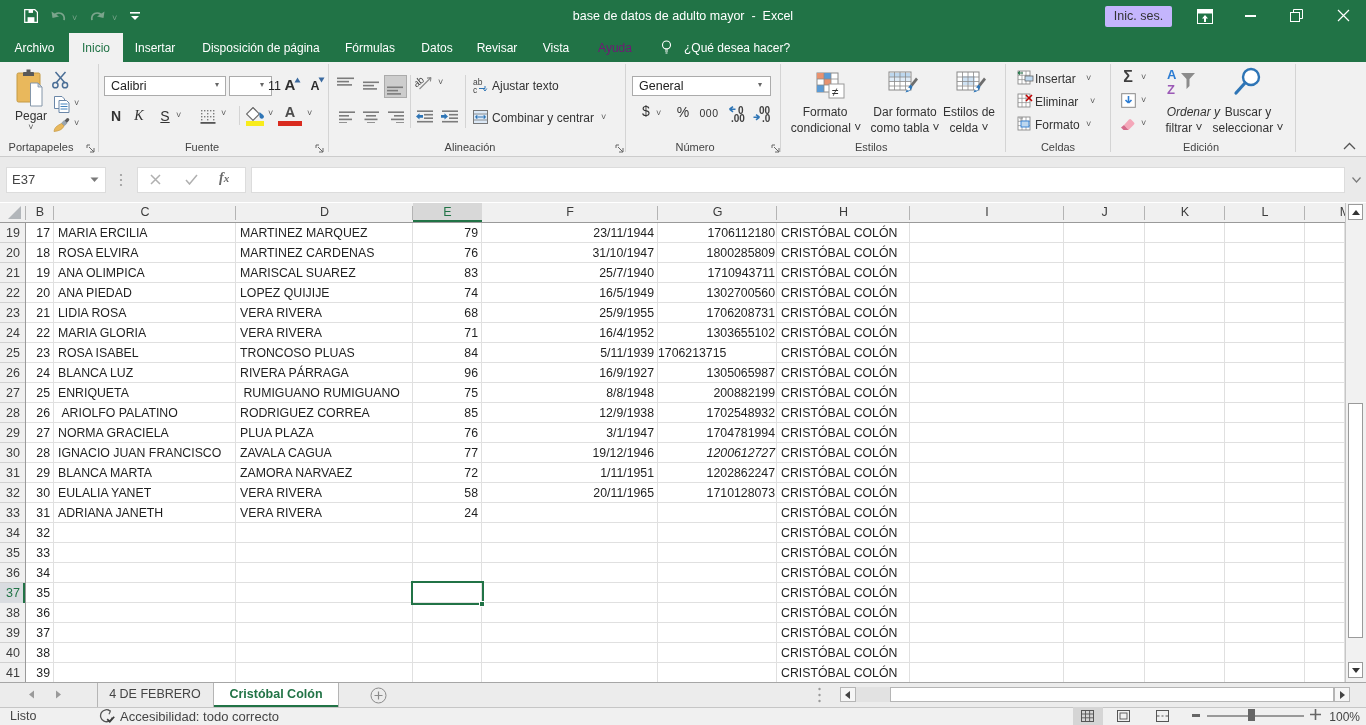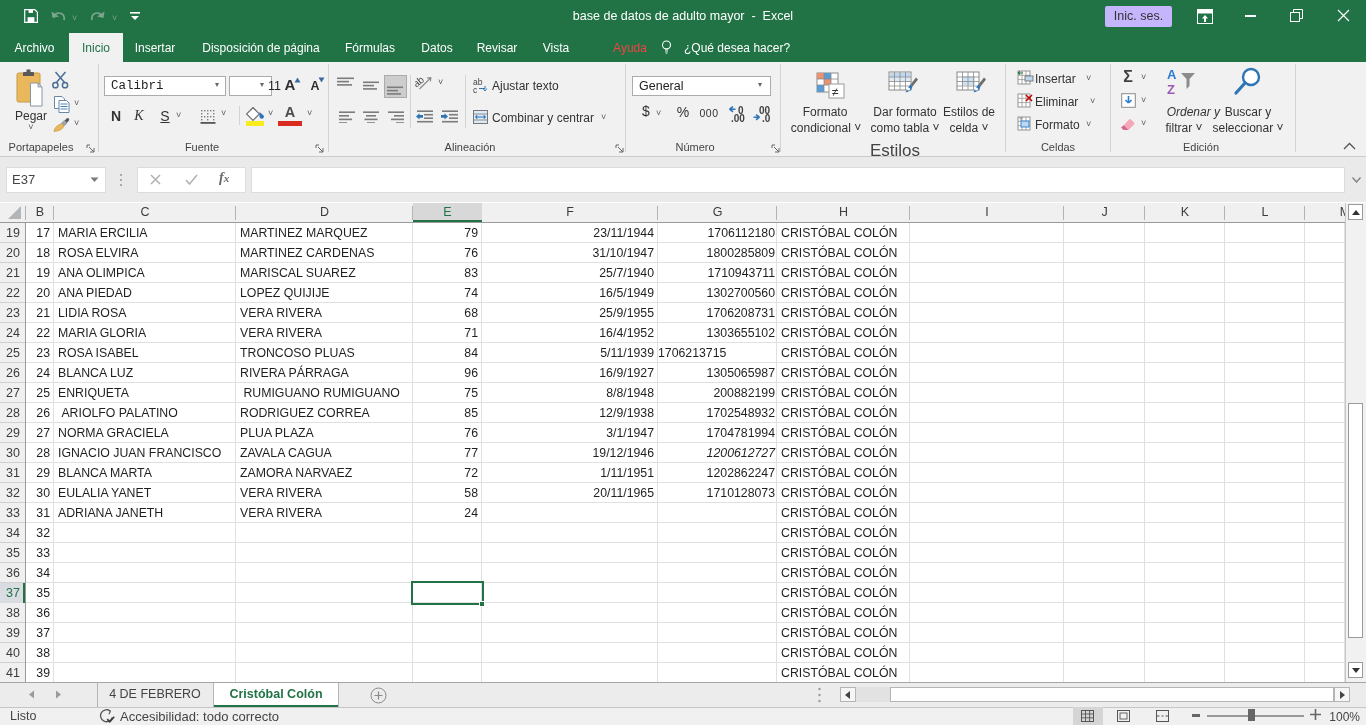--- a/index.html
+++ b/index.html
@@ -44,21 +44,21 @@
 <div style="position:absolute;left:0px;top:32px;width:1366px;height:30px;background:#217346;"></div>
 <div style="position:absolute;left:69px;top:33px;width:54px;height:29px;background:#f1f1f1;"></div>
 <div style="position:absolute;left:70px;top:41px;width:52px;height:16px;color:#217346;font-size:12px;text-align:center;">Inicio</div>
 <div style="position:absolute;left:-45.5px;top:41px;width:160px;height:16px;color:#fff;font-size:12px;text-align:center;">Archivo</div>
 <div style="position:absolute;left:75px;top:41px;width:160px;height:16px;color:#fff;font-size:12px;text-align:center;">Insertar</div>
 <div style="position:absolute;left:181px;top:41px;width:160px;height:16px;color:#fff;font-size:12px;text-align:center;">Disposición de página</div>
 <div style="position:absolute;left:290px;top:41px;width:160px;height:16px;color:#fff;font-size:12px;text-align:center;">Fórmulas</div>
 <div style="position:absolute;left:357px;top:41px;width:160px;height:16px;color:#fff;font-size:12px;text-align:center;">Datos</div>
 <div style="position:absolute;left:417px;top:41px;width:160px;height:16px;color:#fff;font-size:12px;text-align:center;">Revisar</div>
 <div style="position:absolute;left:476px;top:41px;width:160px;height:16px;color:#fff;font-size:12px;text-align:center;">Vista</div>
-<div style="position:absolute;left:550px;top:41px;width:160px;height:16px;color:#ef4444;font-size:12px;text-align:center;">Ayuda</div>
+<div style="position:absolute;left:535px;top:41px;width:160px;height:16px;color:#701a75;font-size:12px;text-align:center;">Ayuda</div>
 <svg class="ab" style="left:661px;top:40px" width="11" height="15" viewBox="0 0 11 15">
     <circle cx="5.5" cy="5" r="4" fill="none" stroke="#fff" stroke-width="1.1"></circle>
     <path d="M4 9 h3 M4 11 h3 M4.5 13 h2" stroke="#fff" stroke-width="1"></path>
   </svg>
 <div style="position:absolute;left:684px;top:41px;width:160px;height:16px;color:#fff;font-size:12px;">¿Qué desea hacer?</div>
 <div style="position:absolute;left:0px;top:62px;width:1366px;height:94px;background:#f1f1f1;"></div>
 <div style="position:absolute;left:0px;top:156px;width:1366px;height:1px;background:#cccccc;"></div>
 <div style="position:absolute;left:98px;top:64px;width:1px;height:88px;background:#d4d4d4;"></div>
 <div style="position:absolute;left:328px;top:64px;width:1px;height:88px;background:#d4d4d4;"></div>
 <div style="position:absolute;left:625px;top:64px;width:1px;height:88px;background:#d4d4d4;"></div>
@@ -89,21 +89,21 @@
 <path d="M11 6.5 L14.5 2.5 a1.6 1.6 0 0 1 2.3 2.3 L13 9 Z" fill="#595959"></path>
 <rect x="10" y="5" width="4.4" height="4.4" fill="#9aa5ae" transform="rotate(45 12.2 7.2)"></rect>
 <path d="M2 15.5 C2.5 11 5.5 9.5 9.5 7.5 L12 10 C10.5 13.5 7 15 2 15.5 Z" fill="#e9b85c" stroke="#c49a45" stroke-width="0.7"></path>
   </svg>
 <div style="position:absolute;left:74px;top:118px;width:10px;height:12px;color:#555;font-size:9px;">˅</div>
 <div style="position:absolute;left:0px;top:141px;width:82px;height:13px;color:#444;font-size:11px;text-align:center;">Portapapeles</div>
 <svg class="ab" style="left:86px;top:144px" width="9" height="9" viewBox="0 0 9 9">
     <path d="M1 1 h3 M1 1 v3 M3 3 l4 4 M8 4 v4 h-4 M8 8 l-1.5-1.5" stroke="#666" fill="none"></path>
   </svg>
 <div style="position:absolute;left:104px;top:76px;width:122px;height:20px;background:#fff;border:1px solid #ababab;"></div>
-<div style="position:absolute;left:111px;top:79px;width:80px;height:14px;color:#222;font-size:12.5px;font-family:Liberation Mono, monospace;">Calibri</div>
+<div style="position:absolute;left:111px;top:79px;width:80px;height:14px;color:#222;font-size:12.5px;">Calibri</div>
 <div style="position:absolute;left:215px;top:80px;width:12px;height:14px;color:#666;font-size:8px;">▾</div>
 <div style="position:absolute;left:229px;top:76px;width:43px;height:20px;background:#fff;border:1px solid #ababab;"></div>
 <div style="position:absolute;left:235px;top:79px;width:20px;height:14px;color:#222;font-size:12.5px;margin-left:33px;">11</div>
 <div style="position:absolute;left:260px;top:80px;width:12px;height:14px;color:#666;font-size:8px;">▾</div>
 <div style="position:absolute;left:279px;top:76px;width:22px;height:20px;color:#2f2f2f;font-size:15px;font-weight:bold;text-align:center;">A</div>
 <svg class="ab" style="left:294px;top:77px" width="7" height="6" viewBox="0 0 7 6">
     <path d="M0.5 5.5 L3.5 0.5 L6.5 5.5 Z" fill="#3b6aa0"></path>
   </svg>
 <div style="position:absolute;left:306px;top:79px;width:18px;height:17px;color:#2f2f2f;font-size:12.5px;font-weight:bold;text-align:center;">A</div>
 <svg class="ab" style="left:318px;top:77px" width="7" height="6" viewBox="0 0 7 6">
@@ -269,21 +269,21 @@
 <svg class="ab" style="left:956px;top:71px" width="30" height="27" viewBox="0 0 30 27">
 <rect x="1" y="1" width="22" height="18" fill="#fff" stroke="#8a8a8a"></rect>
     <rect x="6" y="5" width="13" height="9" fill="#cfe2f3"></rect>
 <path d="M1 6 h22 M1 10.5 h22 M1 15 h22 M6.5 1 v18 M12 1 v18 M17.5 1 v18" stroke="#8a8a8a" stroke-width="0.8" fill="none"></path>
 <path d="M22.5 13.5 L28 6.5 L30 8.5 L24.5 15.5 Z" fill="#6d6d6d"></path>
 <path d="M22.5 13.5 L24.5 15.5 C23.5 19 21.5 20.5 17.5 21.5 C19 18.5 20 16 22.5 13.5 Z" fill="#2e75b6"></path>
 <circle cx="20.5" cy="18" r="1.6" fill="#fff"></circle>
   </svg>
 <div style="position:absolute;left:934px;top:105px;width:70px;height:14px;color:#333;font-size:12px;text-align:center;">Estilos de</div>
 <div style="position:absolute;left:934px;top:121px;width:70px;height:14px;color:#333;font-size:12px;text-align:center;">celda&nbsp;˅</div>
-<div style="position:absolute;left:855px;top:141px;width:80px;height:13px;color:#444;font-size:17px;text-align:center;">Estilos</div>
+<div style="position:absolute;left:855px;top:141px;width:80px;height:13px;color:#444;font-size:11px;">Estilos</div>
 <svg class="ab" style="left:1017px;top:70px" width="17" height="16" viewBox="0 0 17 16">
 <rect x="1" y="1" width="12" height="13" fill="#fff" stroke="#8a8a8a" stroke-width="0.9"></rect>
 <path d="M1 5.3 h12 M1 9.6 h12 M5 1 v13 M9 1 v13" stroke="#8a8a8a" stroke-width="0.7"></path>
     <path d="M1 4 h5 m-5 0 l2-1.6 m-2 1.6 l2 1.6" stroke="#217346" fill="none" stroke-width="1.1" transform="translate(0,-1)"></path>
     <rect x="8" y="6" width="8" height="5" fill="#bdd7ee" stroke="#666" stroke-width="0.8"></rect>
   </svg>
 <div style="position:absolute;left:1035px;top:72px;width:60px;height:14px;color:#333;font-size:12px;">Insertar</div>
 <div style="position:absolute;left:1086px;top:73px;width:10px;height:12px;color:#555;font-size:9px;">˅</div>
 <svg class="ab" style="left:1017px;top:93px" width="17" height="16" viewBox="0 0 17 16">
 <rect x="1" y="1" width="12" height="13" fill="#fff" stroke="#8a8a8a" stroke-width="0.9"></rect>

